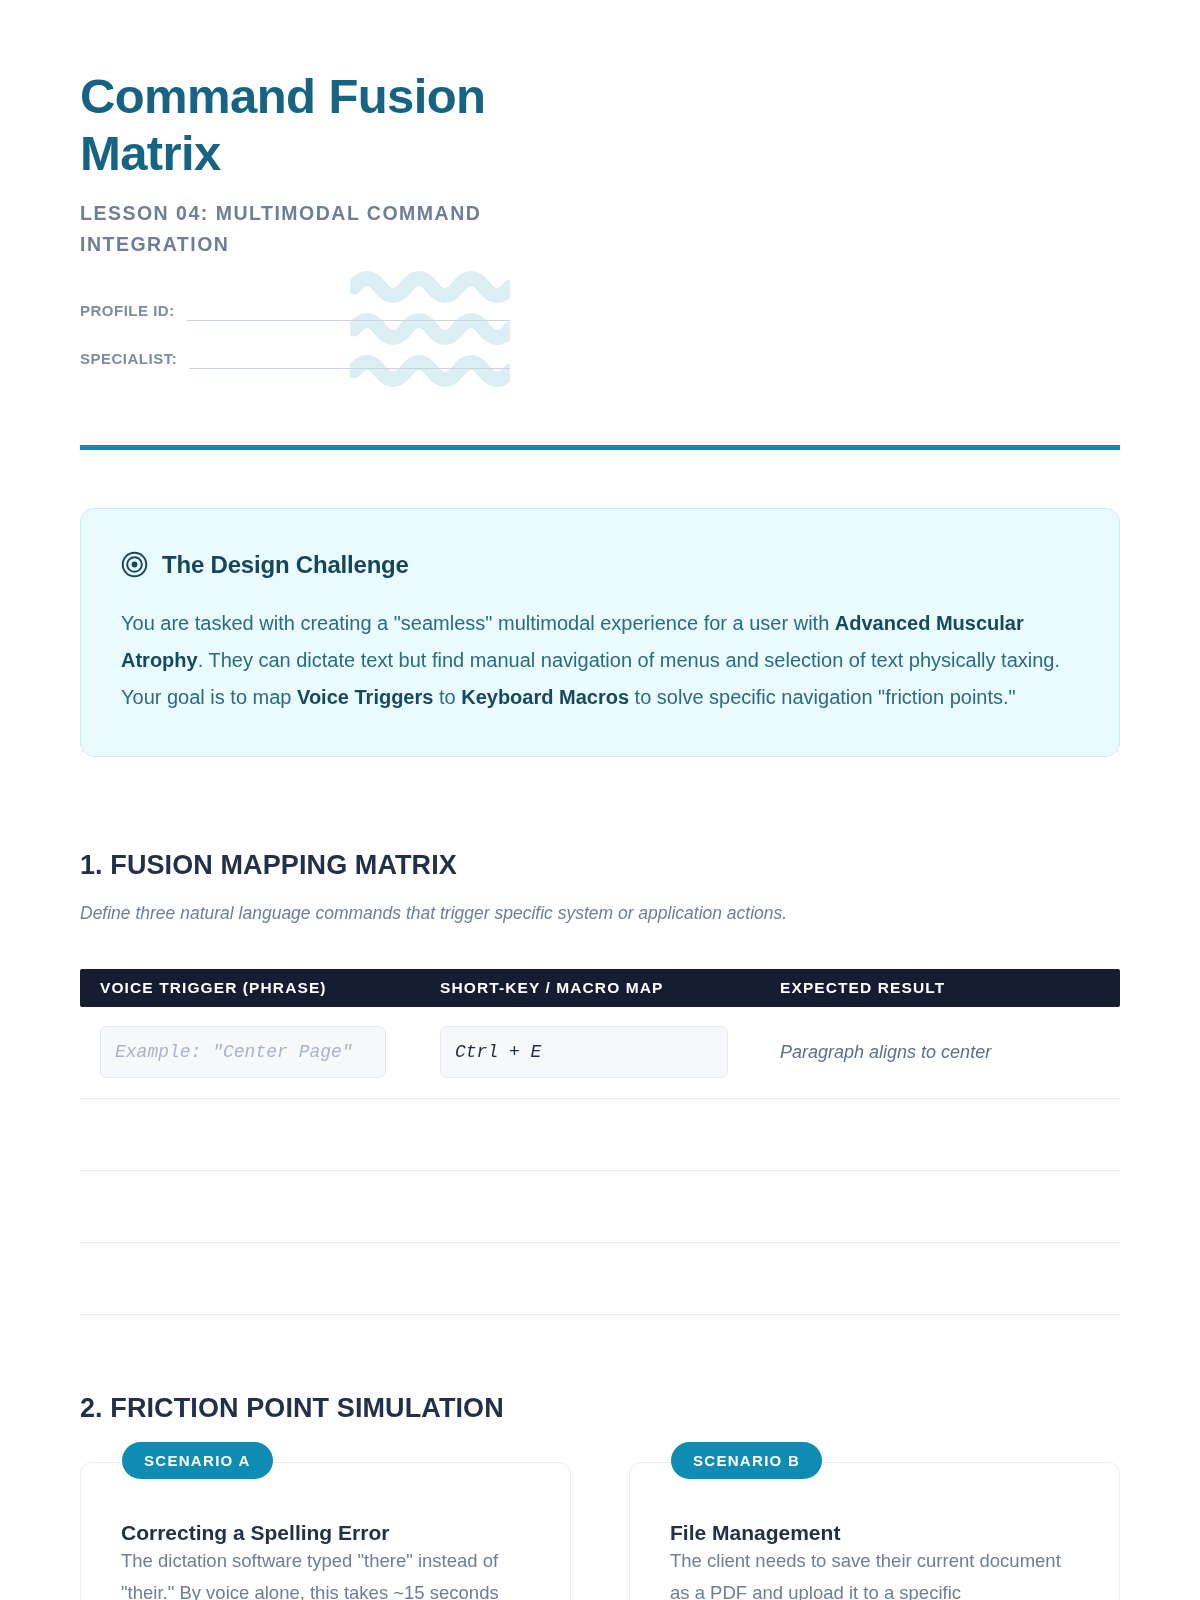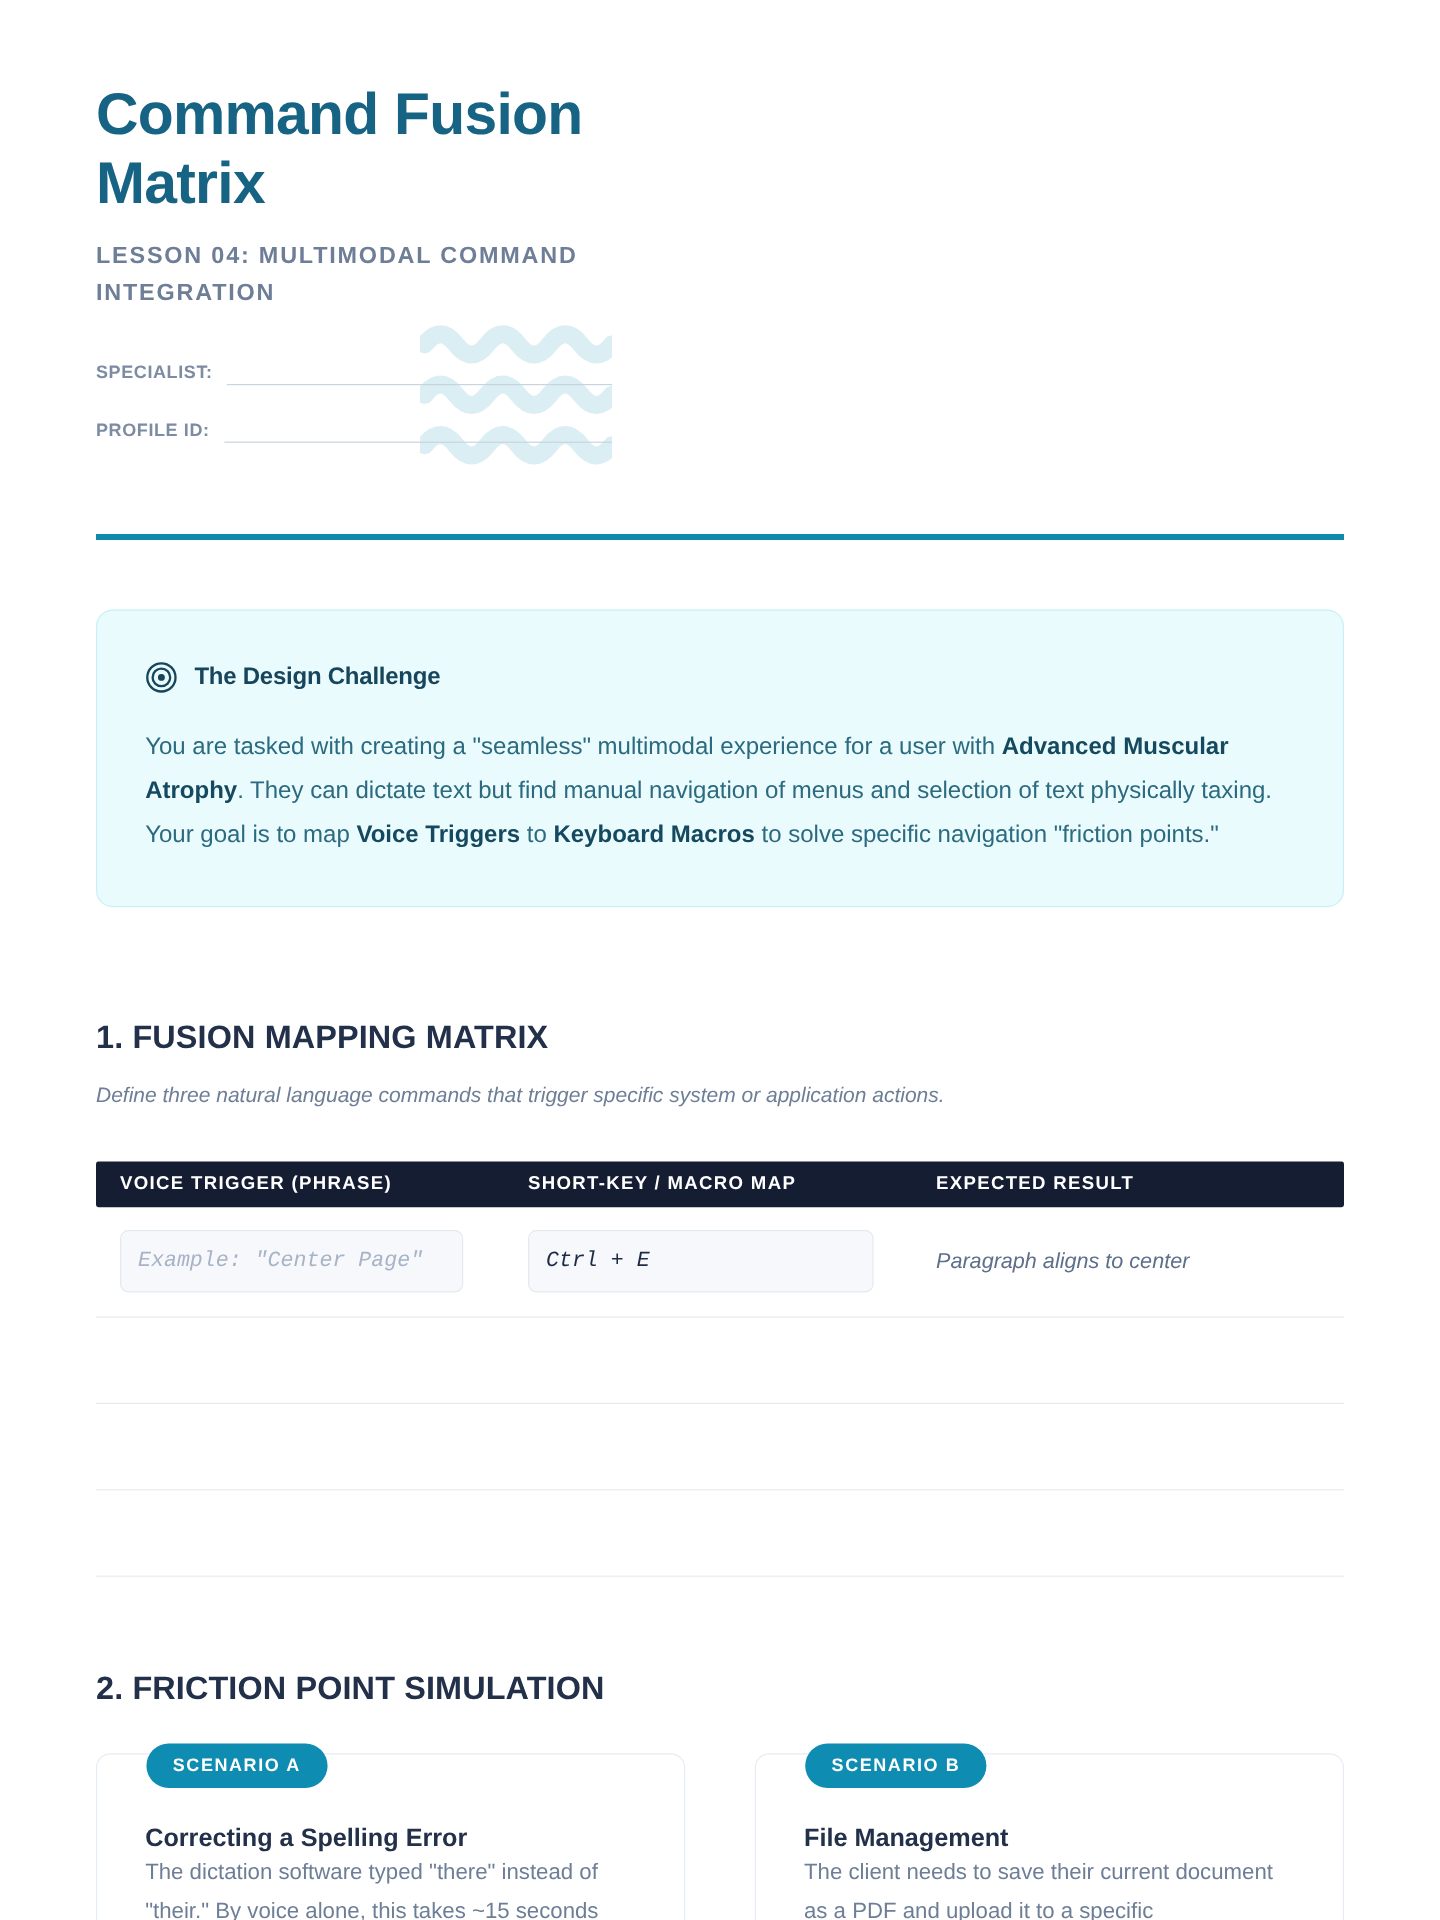--- a/index.html
+++ b/index.html
@@ -113,21 +113,21 @@
     gap: 14px;
     margin-bottom: 26px;
   }
 
   .target-icon {
     display: block;
     flex: none;
   }
 
   .callout-title {
-    font-size: 20px;
+    font-size: 24px;
     font-weight: 700;
     color: #17455c;
     letter-spacing: -0.2px;
   }
 
   .callout-body {
     font-size: 20px;
     line-height: 1.85;
     color: #2c6a80;
   }
@@ -213,21 +213,21 @@
   .scenario-grid {
     display: flex;
     gap: 58px;
     margin-top: 18px;
   }
 
   .scenario-wrap { position: relative; flex: 1; padding-top: 20px; }
 
   .scenario-badge {
     position: absolute;
-    top: 12px;
+    top: 0;
     left: 42px;
     z-index: 3;
     background: #0f8cb2;
     color: #ffffff;
     font-size: 15px;
     font-weight: 700;
     letter-spacing: 1.3px;
     text-transform: uppercase;
     padding: 10px 22px;
     border-radius: 22px;
@@ -265,26 +265,26 @@
     </div>
 
     <div class="header-right">
       <svg class="waves" viewBox="0 0 160 130" fill="none">
         <path d="M4 26 q13 -17 26 0 t26 0 t26 0 t26 0 t26 0 t26 0" stroke="#daeef3" stroke-width="15" stroke-linecap="round" fill="none"></path>
         <path d="M4 68 q13 -17 26 0 t26 0 t26 0 t26 0 t26 0 t26 0" stroke="#daeef3" stroke-width="15" stroke-linecap="round" fill="none"></path>
         <path d="M4 110 q13 -17 26 0 t26 0 t26 0 t26 0 t26 0 t26 0" stroke="#daeef3" stroke-width="15" stroke-linecap="round" fill="none"></path>
       </svg>
 
       <div class="meta-row">
+        <span class="meta-label">PROFILE ID:</span>
+        <span class="meta-line"></span>
+      </div>
+
+      <div class="meta-row">
         <span class="meta-label">SPECIALIST:</span>
-        <span class="meta-line"></span>
-      </div>
-
-      <div class="meta-row">
-        <span class="meta-label">PROFILE ID:</span>
         <span class="meta-line"></span>
       </div>
     </div>
   </div>
 
   <div class="header-rule"></div>
 
   <div class="callout">
     <div class="callout-head">
       <svg class="target-icon" width="27" height="27" viewBox="0 0 28 28">

